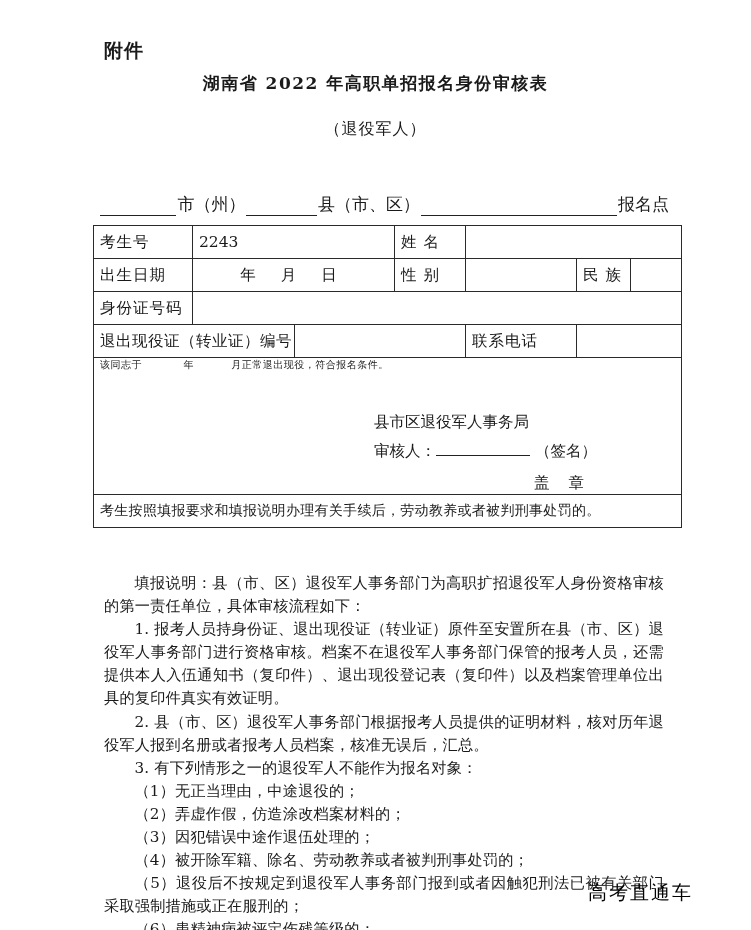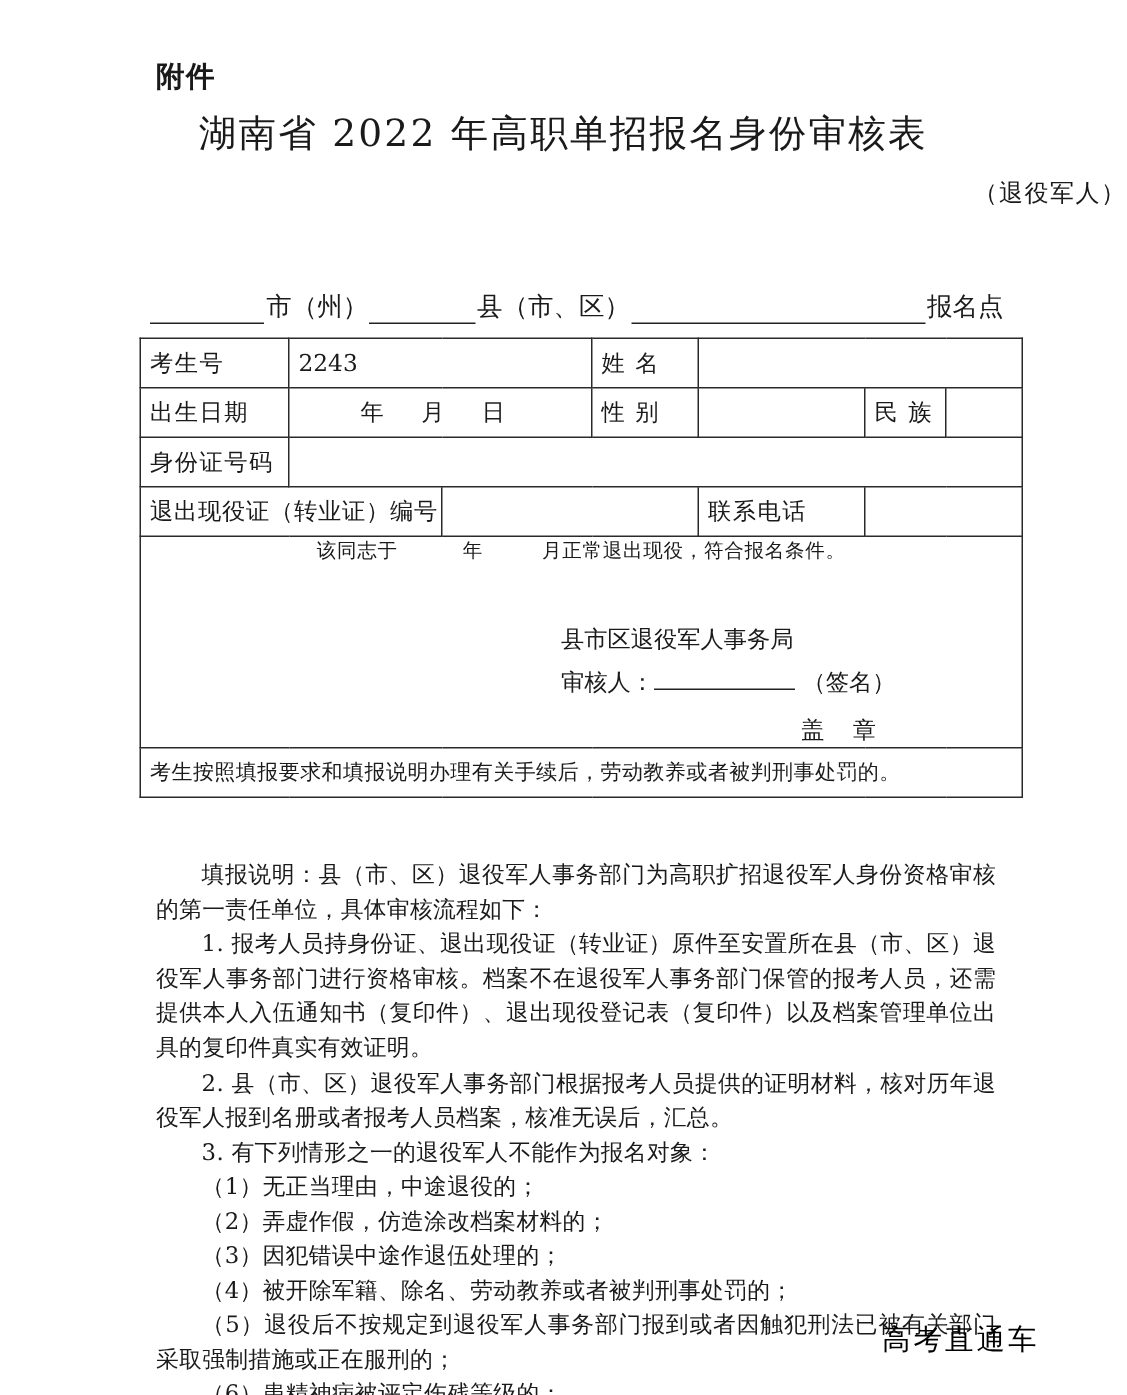--- a/index.html
+++ b/index.html
@@ -30,29 +30,29 @@
     top: 38px;
     font-size: 19px;
     font-weight: bold;
     letter-spacing: 1px;
   }
   .doc-title {
     position: absolute;
     left: 0; right: 0;
     top: 72px;
     text-align: center;
-    font-size: 25px;
-    font-weight: normal;
+    font-size: 17px;
+    font-weight: bold;
     letter-spacing: 1.5px;
   }
   .doc-subtitle {
     position: absolute;
     left: 0; right: 0;
     top: 119px;
-    text-align: right;
+    text-align: center;
     font-size: 16px;
     letter-spacing: 1px;
   }
 
   
   .loc-line {
     position: absolute;
     left: 100px;
     top: 193px;
     width: 570px;
@@ -103,23 +103,22 @@
     text-align: center;
     letter-spacing: 10px;
     padding-left: 40px;
   }
   .stmt-cell {
     height: 150px;
     vertical-align: top;
     padding: 9px 12px 0 12px;
   }
   .stmt-line {
-    font-size: 13px;
+    font-size: 10px;
     letter-spacing: 0.5px;
-    text-align: center;
   }
   .gap-y { display: inline-block; width: 34px; }
   .gap-m { display: inline-block; width: 30px; }
 
   .sign-block {
     margin-top: 36px;
     padding-left: 274px;
     font-size: 15.5px;
     line-height: 1.85;
   }

